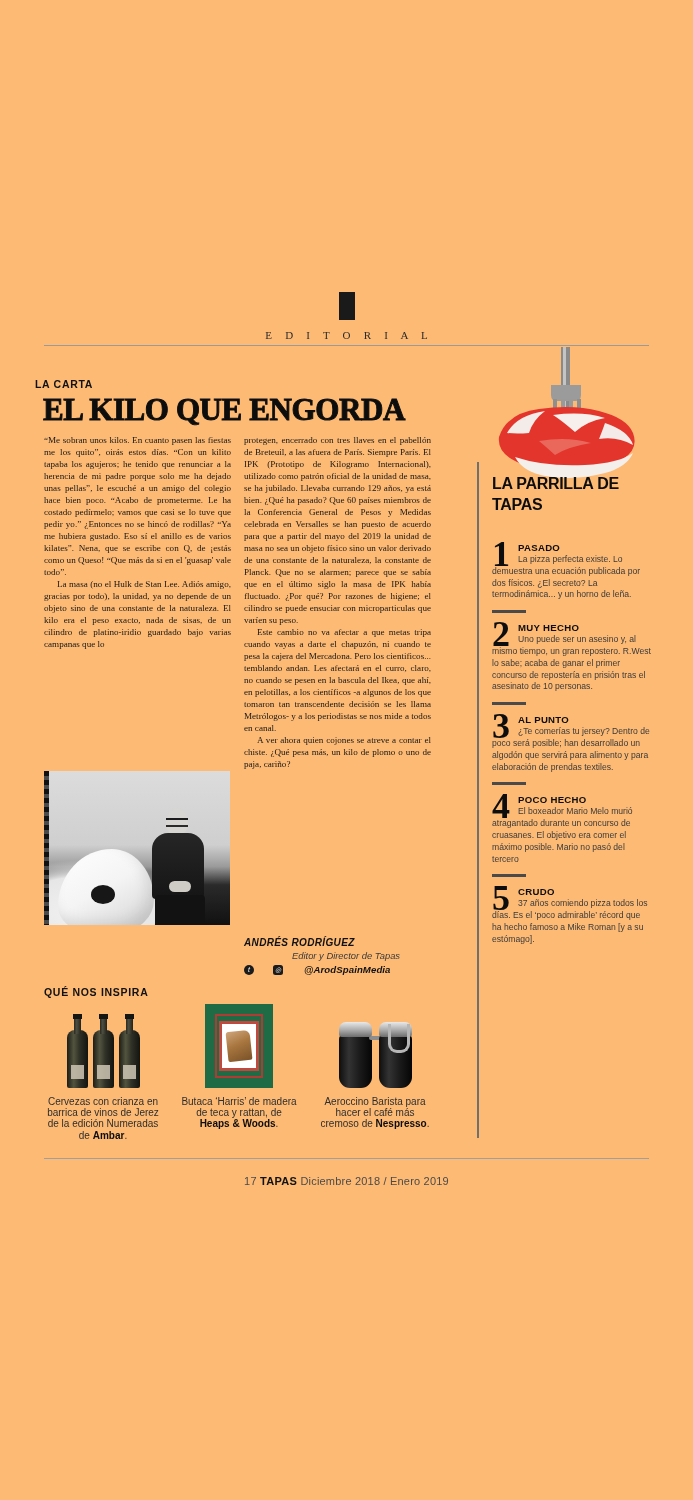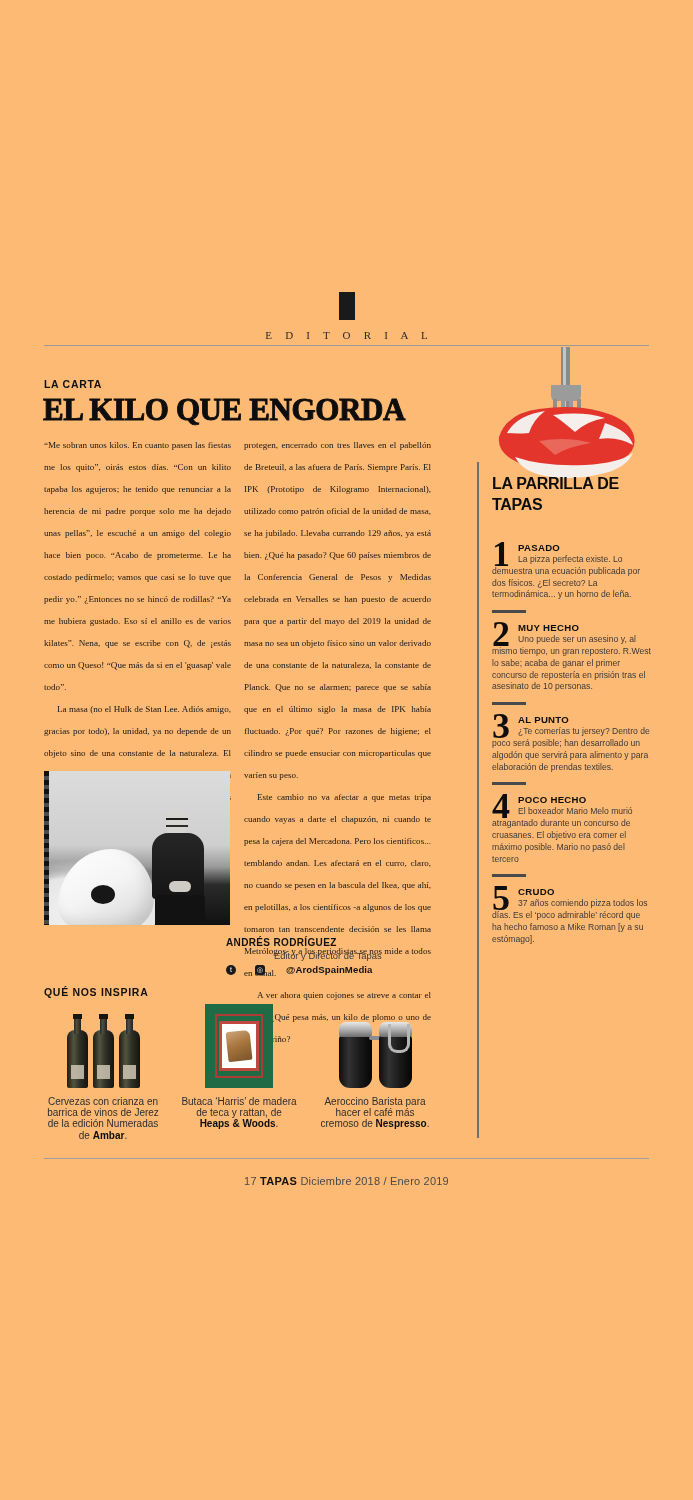--- a/index.html
+++ b/index.html
@@ -51,21 +51,21 @@
     left: 44px;
     top: 345px;
     width: 605px;
     height: 1px;
     background: #9a9a9a;
   }
 
   
   .kicker {
     position: absolute;
-    left: 44px;
+    left: 35px;
     top: 378px;
     font-size: 10.5px;
     font-weight: bold;
     letter-spacing: 0.7px;
     color: #111;
   }
   .headline {
     position: absolute;
     left: 43px;
     top: 392px;
@@ -76,21 +76,21 @@
     color: #0d0d0d;
     -webkit-text-stroke: 0.9px #0d0d0d;
     white-space: nowrap;
   }
 
   
   .col {
     position: absolute;
     font-family: "Liberation Serif", serif;
     font-size: 9.1px;
-    line-height: 22px;
+    line-height: 12px;
     color: #161616;
     text-align: justify;
     -moz-text-align-last: left;
     text-align-last: left;
     hyphens: none;
   }
   .col p { margin: 0; }
   .col p + p { text-indent: 13px; }
 
   #col1 { left: 44px;  top: 434px; width: 187px; }
@@ -155,23 +155,24 @@
     width: 22px; height: 11px; background: #cfcbc5; border-radius: 7px;
   }
   .photo .figure .legs {
     position: absolute; left: 5px; top: 86px;
     width: 50px; height: 34px; background: #121212; border-radius: 4px;
   }
 
   
   .signature {
     position: absolute;
-    left: 226px;
+    left: 244px;
     top: 937px;
     width: 190px;
+    font-style: italic;
   }
   .sig-name {
     font-size: 10px;
     font-weight: bold;
     letter-spacing: 0.35px;
     color: #111;
   }
   .sig-role {
     font-size: 9.4px;
     color: #3a3a3a;

